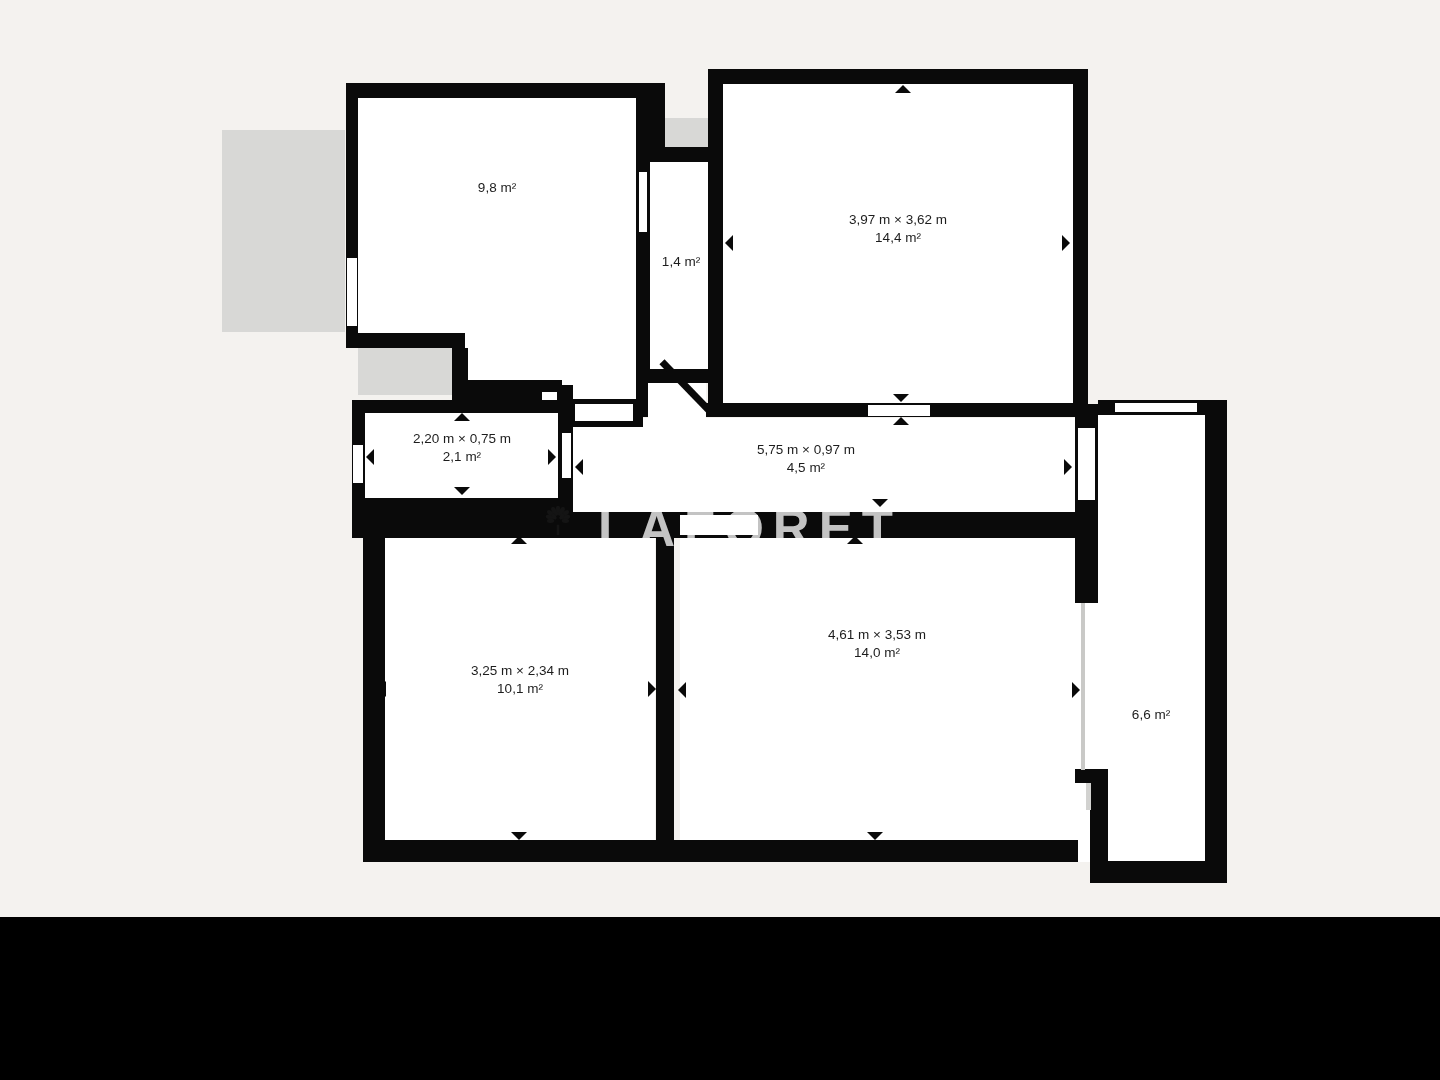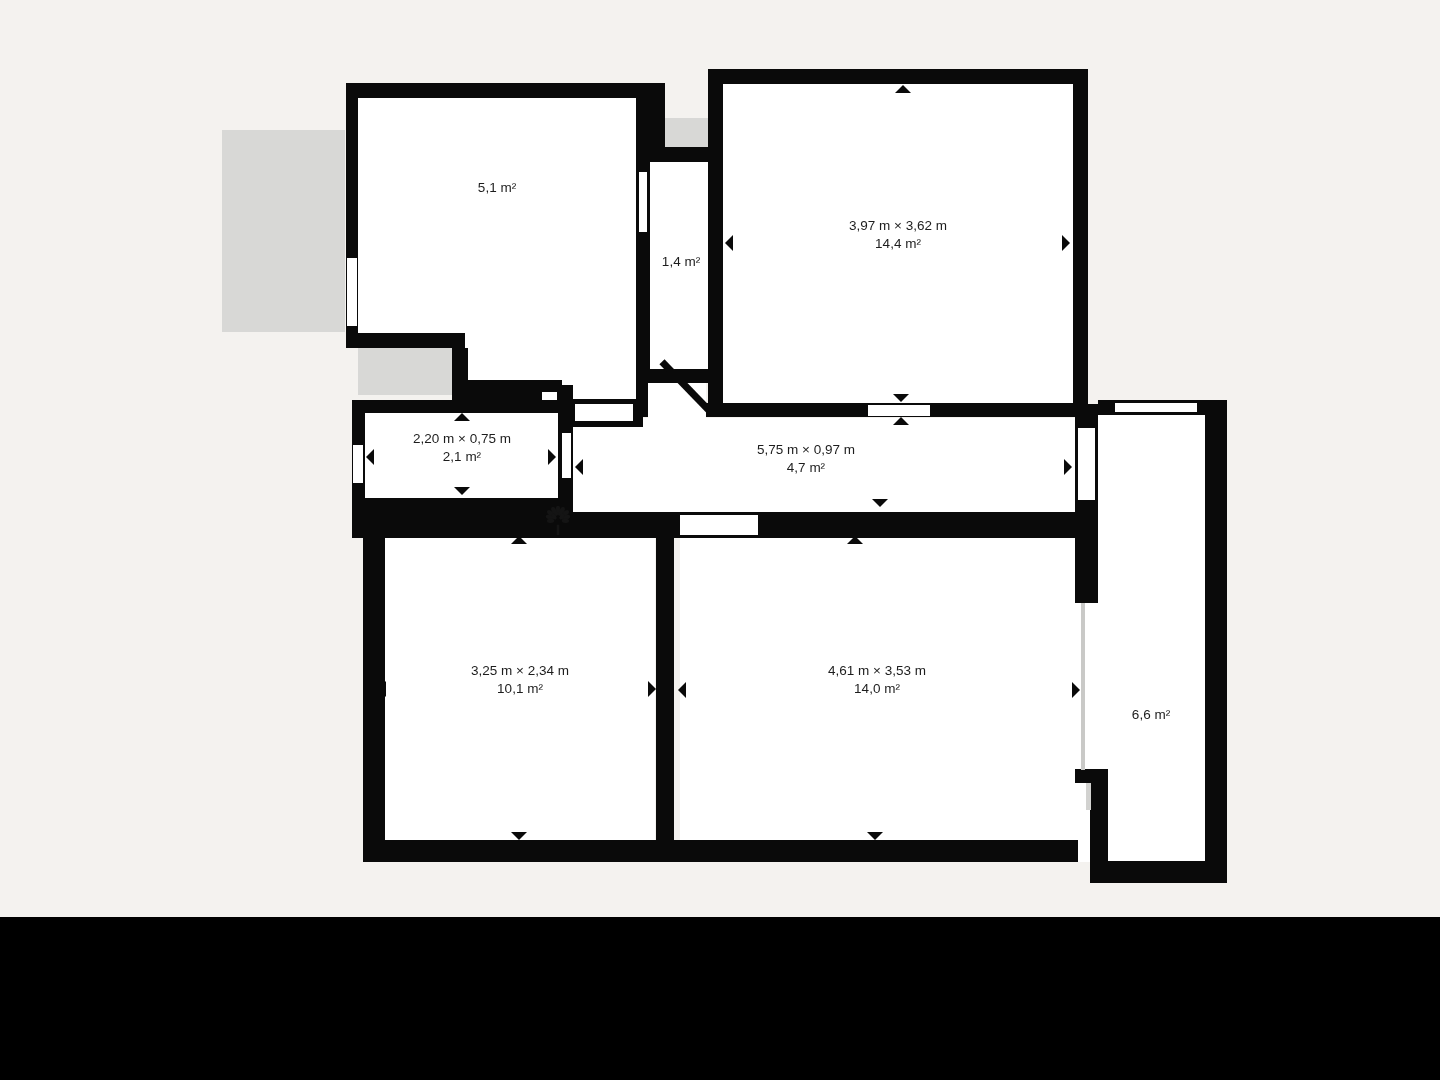--- a/index.html
+++ b/index.html
@@ -119,44 +119,45 @@
       <ellipse cx="32" cy="6" rx="2.6" ry="5.2" transform="rotate(48 32 16)"></ellipse>
       <ellipse cx="32" cy="6" rx="2.6" ry="5.2" transform="rotate(-48 32 16)"></ellipse>
       <ellipse cx="32" cy="7" rx="2.4" ry="4.6" transform="rotate(72 32 16)"></ellipse>
       <ellipse cx="32" cy="7" rx="2.4" ry="4.6" transform="rotate(-72 32 16)"></ellipse>
       <ellipse cx="32" cy="8" rx="2.2" ry="4" transform="rotate(96 32 16)"></ellipse>
       <ellipse cx="32" cy="8" rx="2.2" ry="4" transform="rotate(-96 32 16)"></ellipse>
       <ellipse cx="32" cy="11" rx="2" ry="3.4" transform="rotate(36 32 18)"></ellipse>
       <ellipse cx="32" cy="11" rx="2" ry="3.4" transform="rotate(-36 32 18)"></ellipse>
     </g>
   </svg>
+  <div id="wm-text">LAFORÊT</div>
 
   <div class="label" style="left:497px;top:188px">
-    <span>5,1 m²</span>
+    <span>9,8 m²</span>
   </div>
   <div class="label" style="left:681px;top:262px">
     <span>1,4 m²</span>
   </div>
-  <div class="label" style="left:898px;top:235px">
+  <div class="label" style="left:898px;top:229px">
     <span>3,97 m × 3,62 m</span>
     <span>14,4 m²</span>
   </div>
   <div class="label" style="left:462px;top:448px">
     <span>2,20 m × 0,75 m</span>
     <span>2,1 m²</span>
   </div>
   <div class="label" style="left:806px;top:459px">
     <span>5,75 m × 0,97 m</span>
-    <span>4,7 m²</span>
+    <span>4,5 m²</span>
   </div>
   <div class="label" style="left:520px;top:680px">
     <span>3,25 m × 2,34 m</span>
     <span>10,1 m²</span>
   </div>
-  <div class="label" style="left:877px;top:680px">
+  <div class="label" style="left:877px;top:644px">
     <span>4,61 m × 3,53 m</span>
     <span>14,0 m²</span>
   </div>
   <div class="label" style="left:1151px;top:715px">
     <span>6,6 m²</span>
   </div>
 
   <div class="ar ar-up" style="left:895px;top:85px"></div>
   <div class="ar ar-down" style="left:893px;top:394px"></div>
   <div class="ar ar-left" style="left:725px;top:235px"></div>

